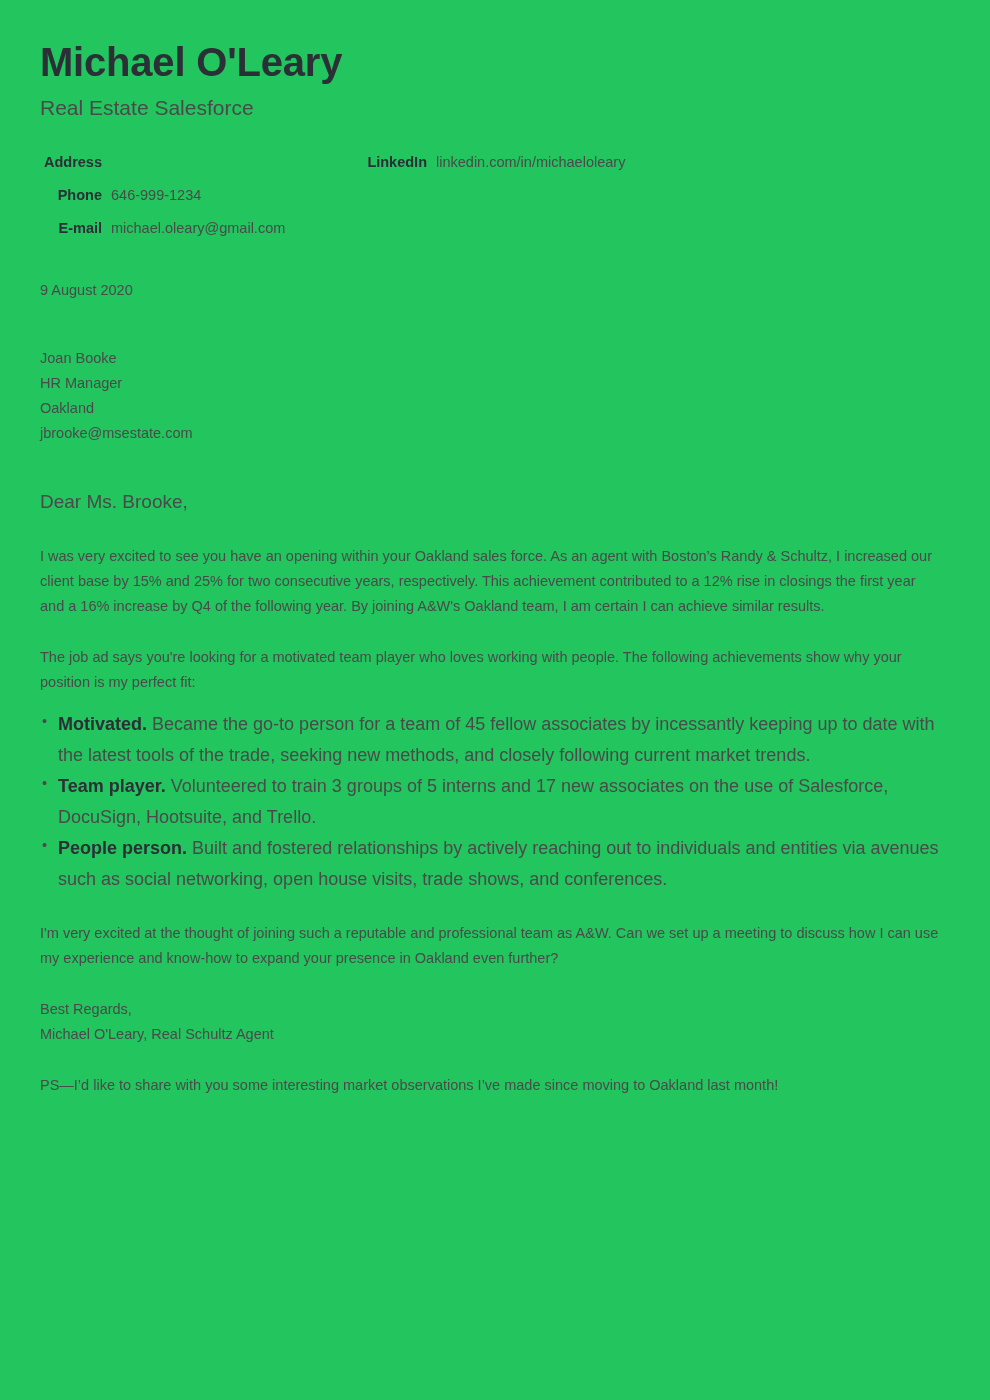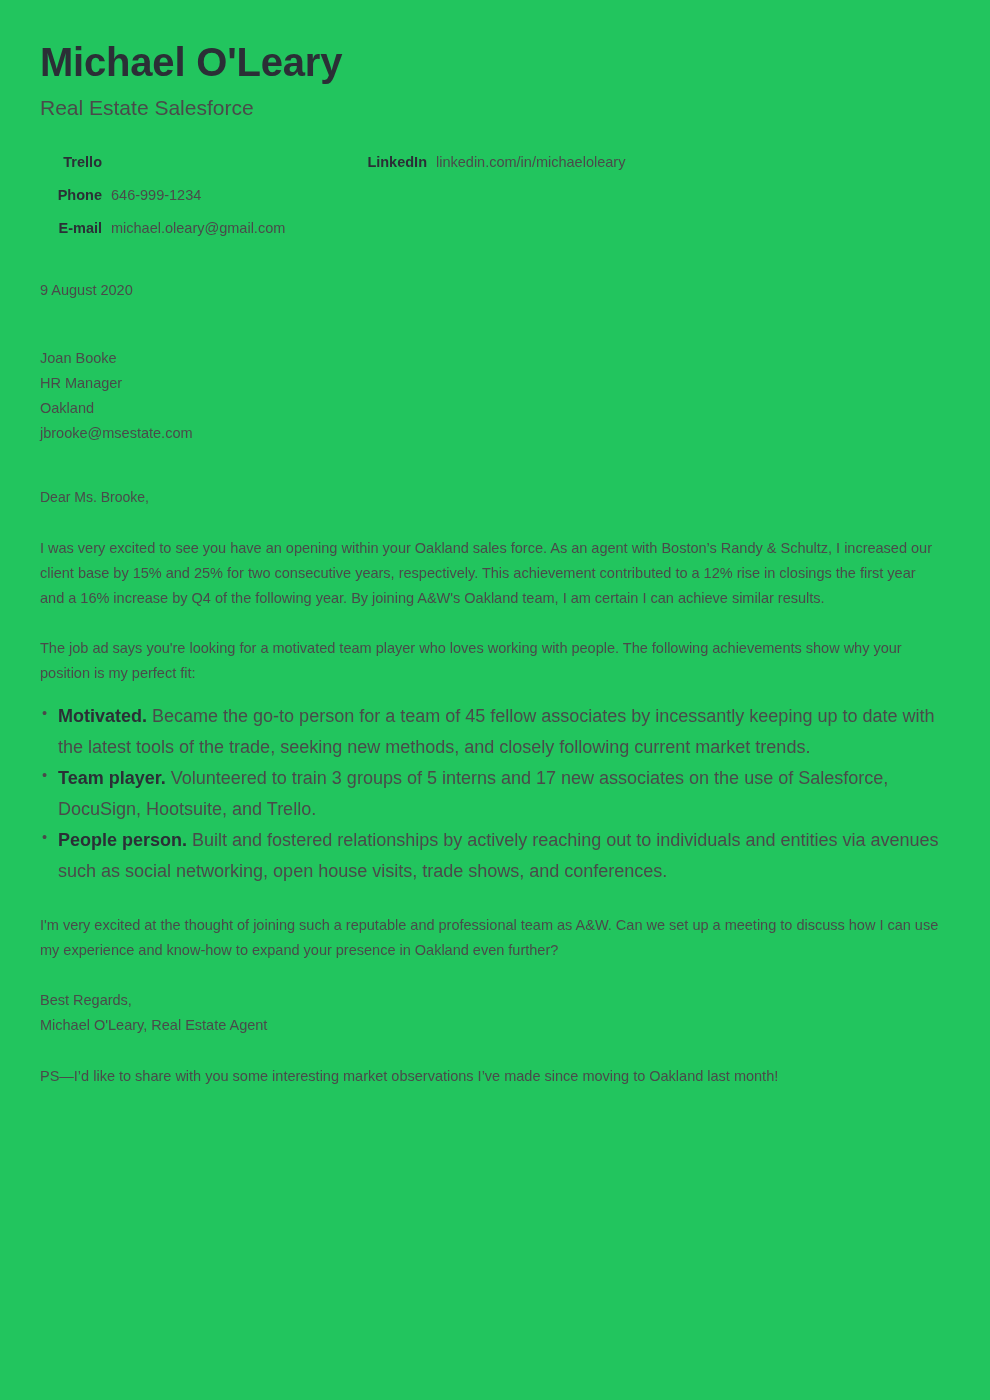--- a/index.html
+++ b/index.html
@@ -89,21 +89,21 @@
   .recipient {
     margin-top: 43px;
     font-size: 14.5px;
     color: #4a4a4a;
     line-height: 1.73;
   }
   .recipient div { display: block; }
 
   .salutation {
     margin-top: 40px;
-    font-size: 14px;
+    font-size: 19px;
     color: #4a4a4a;
     line-height: 1.7;
   }
 
   .para {
     margin-top: 26px;
     font-size: 14.5px;
     color: #4a4a4a;
     line-height: 1.72;
     max-width: 905px;
@@ -158,21 +158,21 @@
 <div class="page">
 
   <h1 class="name">Michael O'Leary</h1>
   <div class="job-title">Real Estate Salesforce</div>
 
   <div class="contact">
 
     <div class="contact-col left">
 
       <div class="crow">
-        <div class="clabel">Trello</div>
+        <div class="clabel">Address</div>
       </div>
 
       <div class="crow">
         <div class="clabel">Phone</div>
         <div class="cvalue">646-999-1234</div>
       </div>
 
       <div class="crow">
         <div class="clabel">E-mail</div>
         <div class="cvalue">michael.oleary@gmail.com</div>
@@ -216,18 +216,18 @@
     <li>
       <span class="blead">People person.</span> 
       <span>Built and fostered relationships by actively reaching out to individuals and entities via avenues such as social networking, open house visits, trade shows, and conferences.</span>
     </li>
   </ul>
 
   <p class="para">I'm very excited at the thought of joining such a reputable and professional team as A&amp;W. Can we set up a meeting to discuss how I can use my experience and know-how to expand your presence in Oakland even further?</p>
 
   <div class="signoff">
     <div>Best Regards,</div>
-    <div>Michael O'Leary, Real Estate Agent</div>
+    <div>Michael O'Leary, Real Schultz Agent</div>
   </div>
 
   <div class="ps">PS—I’d like to share with you some interesting market observations I’ve made since moving to Oakland last month!</div>
 
 </div>
 
 </body></html>

